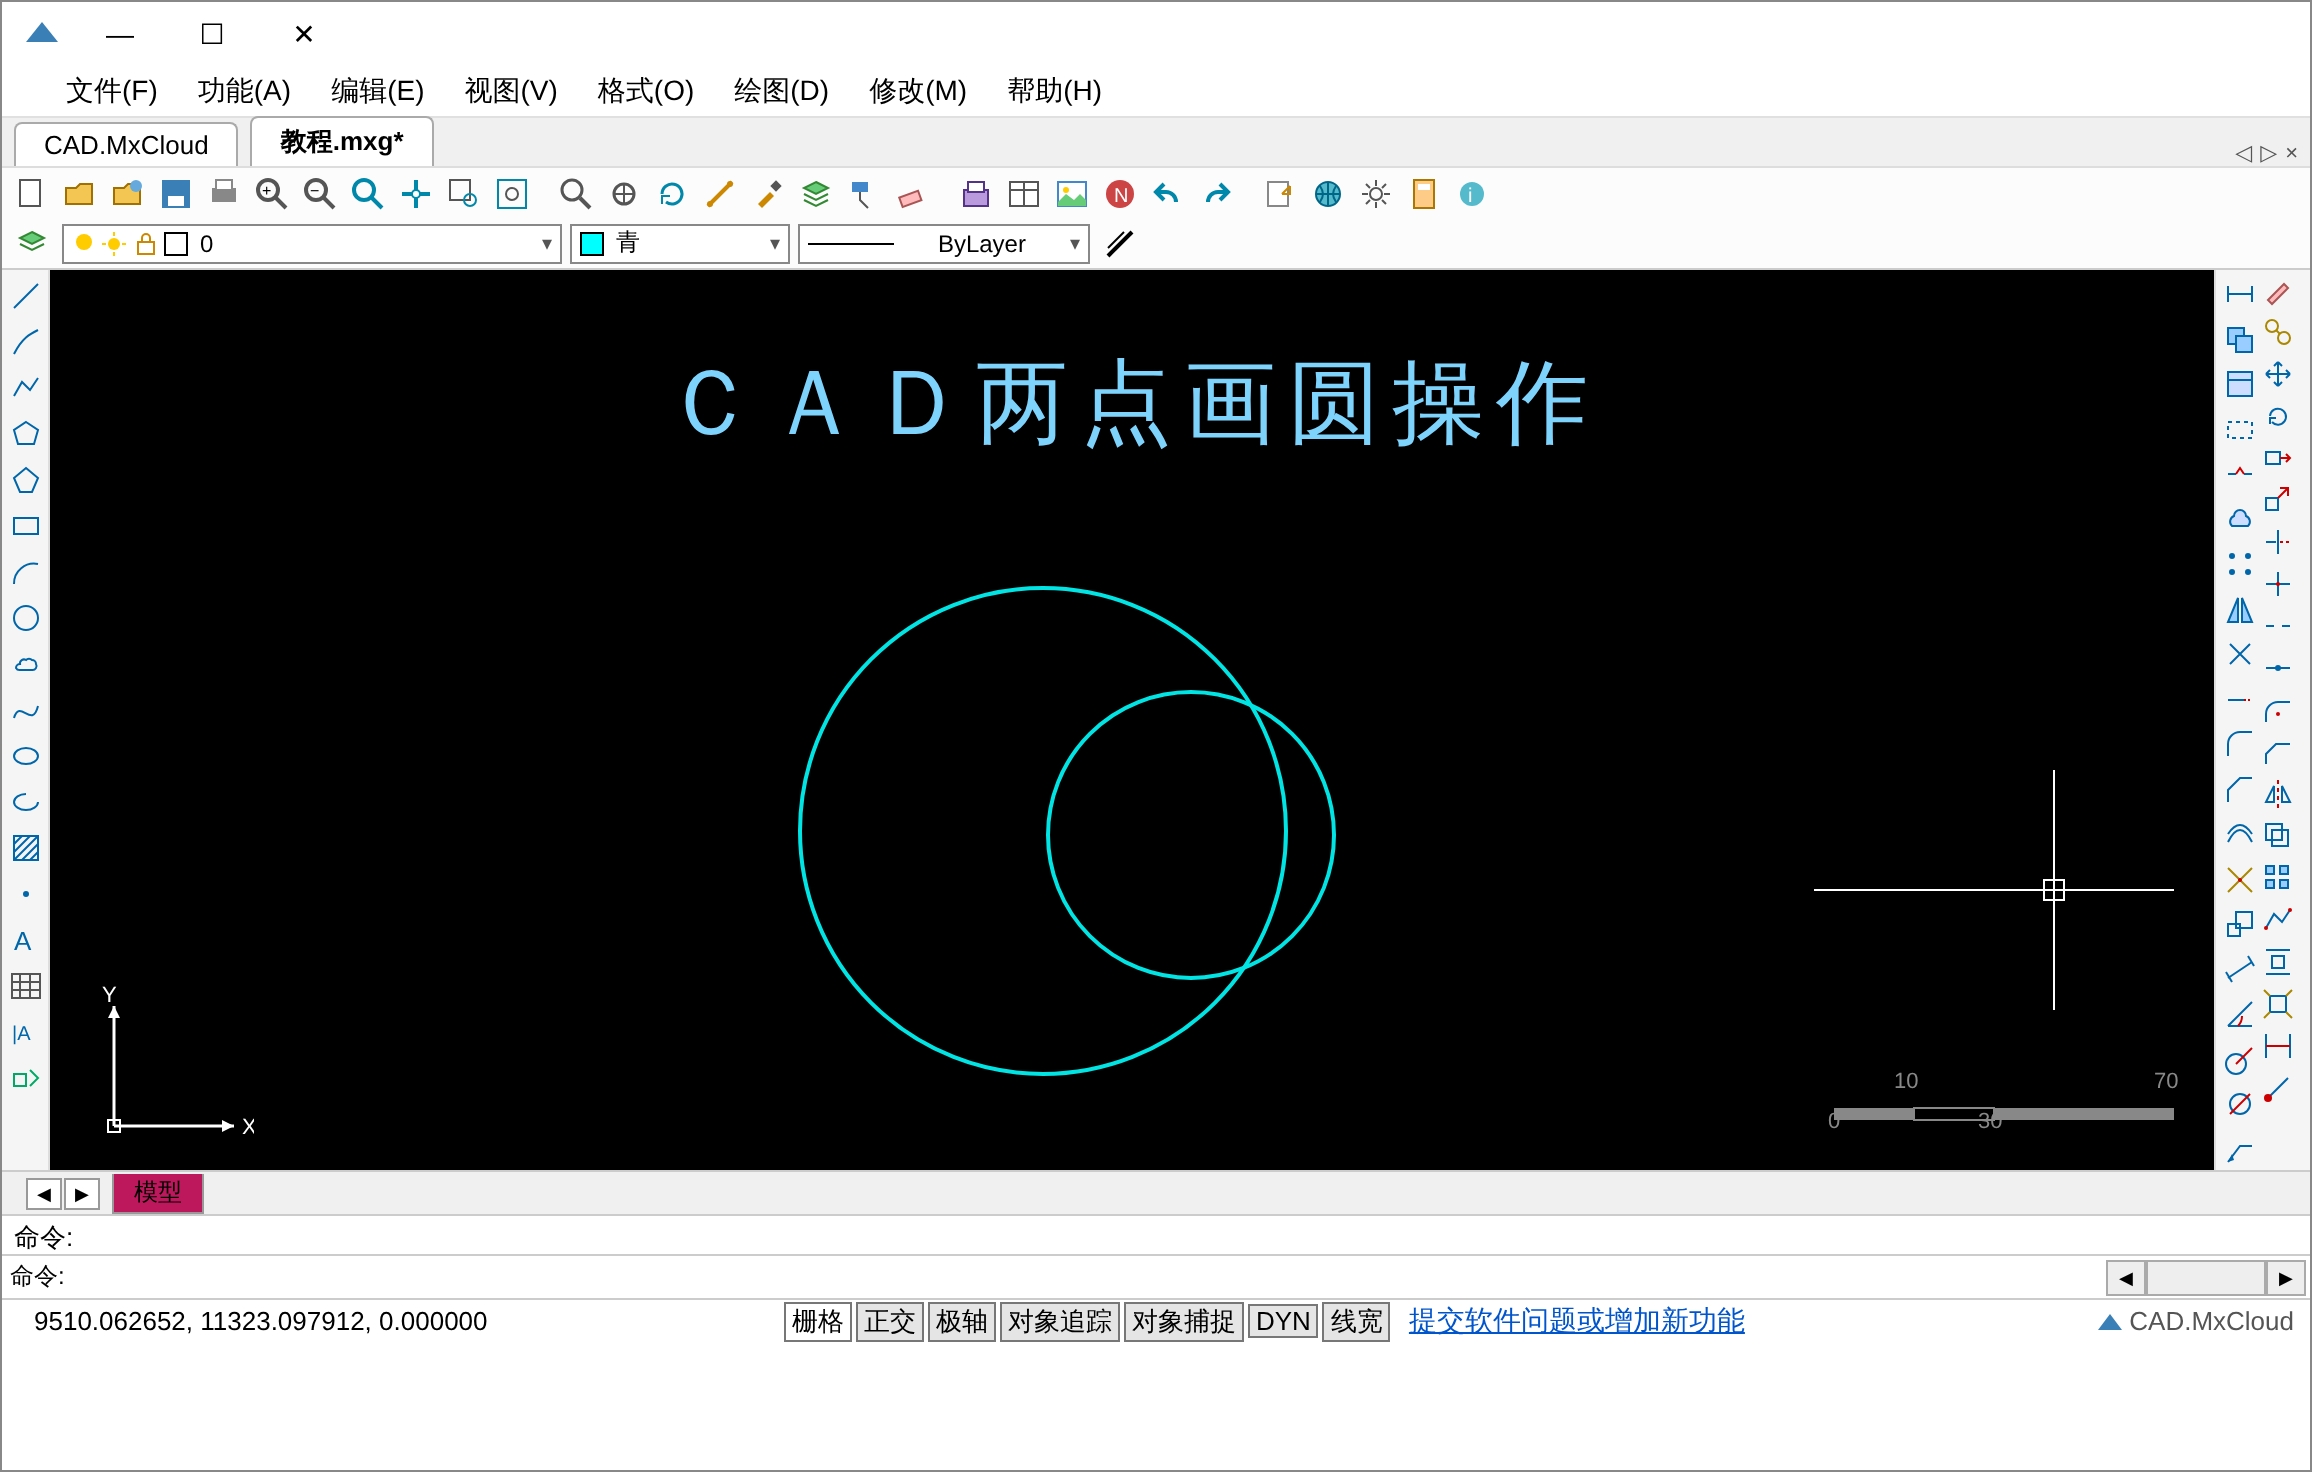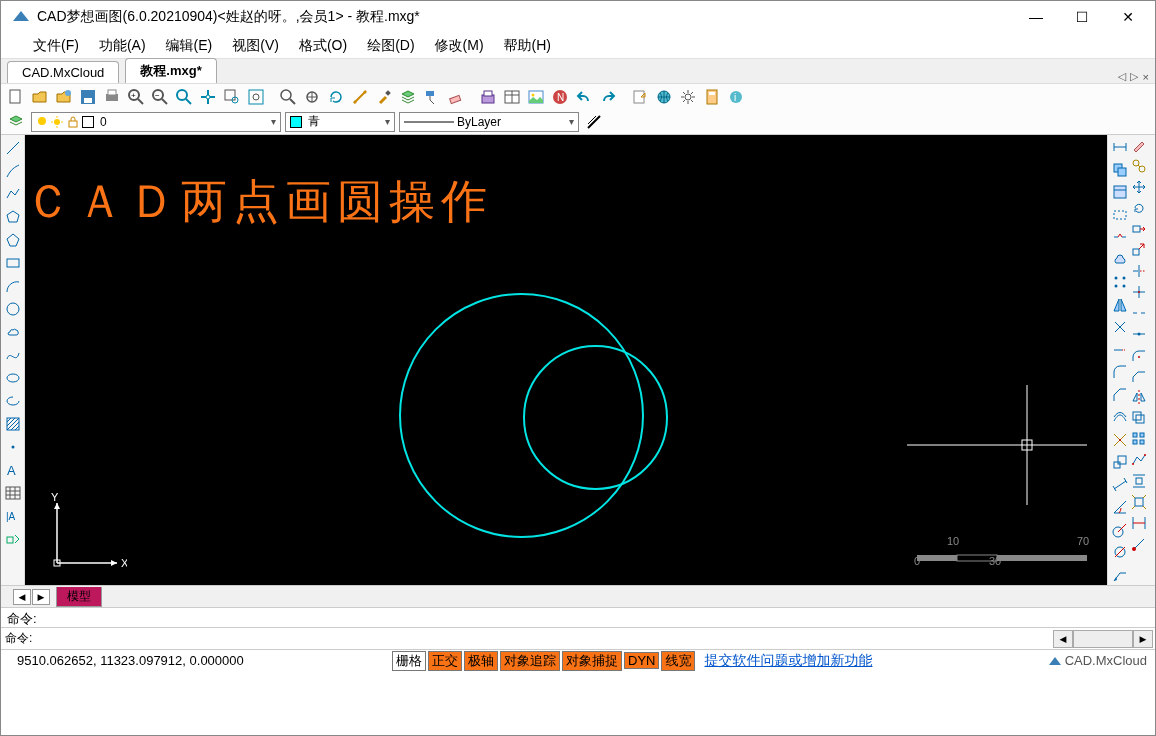--- a/index.html
+++ b/index.html
@@ -14,28 +14,28 @@
 .tabs-row { height:24px; display:flex; align-items:flex-end; background:#f0f0f0; position:relative; }
 .tab { padding:3px 14px; font-size:13px; border:1px solid #aaa; border-bottom:none; background:#fff; margin-left:6px; border-radius:4px 4px 0 0; }
 .tab.active { font-weight:bold; background:#fff; }
 .tabs-right { margin-left:auto; display:flex; align-items:center; padding-right:6px; font-size:11px; color:#555; gap:4px; }
 .toolbar1 { height:26px; display:flex; align-items:center; padding:0 4px; background:#fcfcfc; gap:2px; border-top:1px solid #ddd; }
 .tb { width:22px; height:22px; display:flex; align-items:center; justify-content:center; }
 .toolbar2 { height:26px; display:flex; align-items:center; padding:0 4px; background:#fcfcfc; gap:4px; border-bottom:1px solid #ccc; }
 .layerbox, .colorbox, .ltbox { display:flex; align-items:center; border:1px solid #888; height:20px; background:#fff; font-size:12px; padding:0 4px; }
 .layerbox { width:250px; }
 .colorbox { width:110px; }
-.ltbox { width:180px; justify-content:center; gap:3px;}
+.ltbox { width:146px; justify-content:center; gap:22px;}
 .dd { margin-left:auto; font-size:10px; color:#555; }
 .sq { width:12px; height:12px; display:inline-block; margin-right:6px; }
 .main-row { display:flex; height:450px; }
 .vtool { width:24px; background:#f5f5f5; display:flex; flex-direction:column; padding-top:2px; gap:2px; border-right:1px solid #ddd; }
 .vtool .vb, .vtoolr .vb { height:21px; display:flex; align-items:center; justify-content:center; }
 .canvas { flex:1; background:#000; position:relative; }
-.heading { position:absolute; top:36px; left:0; right:0; text-align:left; color:#f97316; font-family:SimSun,serif; font-size:46px; letter-spacing:6px; font-weight:500;}
+.heading { position:absolute; top:36px; left:0; right:0; text-align:center; color:#7dd3fc; font-family:SimSun,serif; font-size:46px; letter-spacing:6px; font-weight:500;}
 .circle1 { position:absolute; top:158px; left:374px; width:245px; height:245px; border:2px solid #00e4e4; border-radius:50%; }
 .circle2 { position:absolute; top:210px; left:498px; width:145px; height:145px; border:2px solid #00e4e4; border-radius:50%; }
 .axis { position:absolute; left:22px; bottom:12px; }
 .axis .x, .axis .y { stroke:#fff; stroke-width:1.5; }
 .axis text { fill:#fff; font-size:11px; }
 .crosshair { position:absolute; right:20px; bottom:80px; }
 .ruler { position:absolute; right:10px; bottom:12px; color:#888; font-size:11px; }
 .vtoolr { width:24px; background:#f5f5f5; display:flex; flex-direction:column; padding-top:2px; gap:2px; border-left:1px solid #ddd; }
 .vtoolr2 { width:24px; background:#f5f5f5; display:flex; flex-direction:column; padding-top:2px; gap:2px; }
 .bottom-tabs { height:22px; display:flex; align-items:center; background:#f0f0f0; padding-left:12px; gap:1px; font-size:12px; border-top:1px solid #ccc;}
@@ -44,33 +44,32 @@
 .cmdout { height:20px; padding:2px 6px; font-size:13px; background:#fff; border-top:1px solid #ccc; }
 .cmdin-row { height:22px; display:flex; align-items:center; background:#fff; border-top:1px solid #ccc; position:relative; }
 .cmdin-row .lbl { font-size:12px; padding:0 4px; }
 .cmdin-row input { flex:1; border:none; outline:none; font-size:12px; height:18px; padding-left:2px;}
 .cmdin-row .scroll { display:flex; align-items:center; gap:0; position:absolute; right:2px; }
 .cmdin-row .sbtn { width:20px; height:18px; border:1px solid #aaa; background:#eee; font-size:9px; display:flex; align-items:center; justify-content:center; }
 .cmdin-row .sbtn.bar { width:60px; }
 .statusbar { height:22px; display:flex; align-items:center; background:#fff; border-top:1px solid #ccc; font-size:13px; }
 .coords { padding:0 16px; width:390px; }
 .st-btn { border:1px solid #777; padding:0 3px; margin:0 1px; font-size:13px; }
-.st-btn.active { background:#f97316; }
+.st-btn.active { background:#e5e5e5; }
 .link { color:#0055cc; margin-left:8px; font-size:14px; }
 .brand { margin-left:auto; padding:0 8px; font-size:13px; color:#555; display:flex; align-items:center; gap:3px; }
 .sep { width:6px; }
 </style>
 </head>
 <body>
 
 <div class="titlebar">
   <svg class="appicon" viewBox="0 0 20 20">
       <path d="M2 14 L10 4 L18 14 Z" fill="#3a7fb5"></path>
     </svg>
-  <div class="title">CAD梦想画图(6.0.20210904)&lt;姓赵的呀。,会员1&gt; - 教程.mxg*</div>
   <div class="winbtns">
     <div class="winbtn">—</div>
     <div class="winbtn">☐</div>
     <div class="winbtn">✕</div>
   </div>
 </div>
 
 <div class="menubar">
   <div class="menu">文件(F)</div>
   <div class="menu">功能(A)</div>

